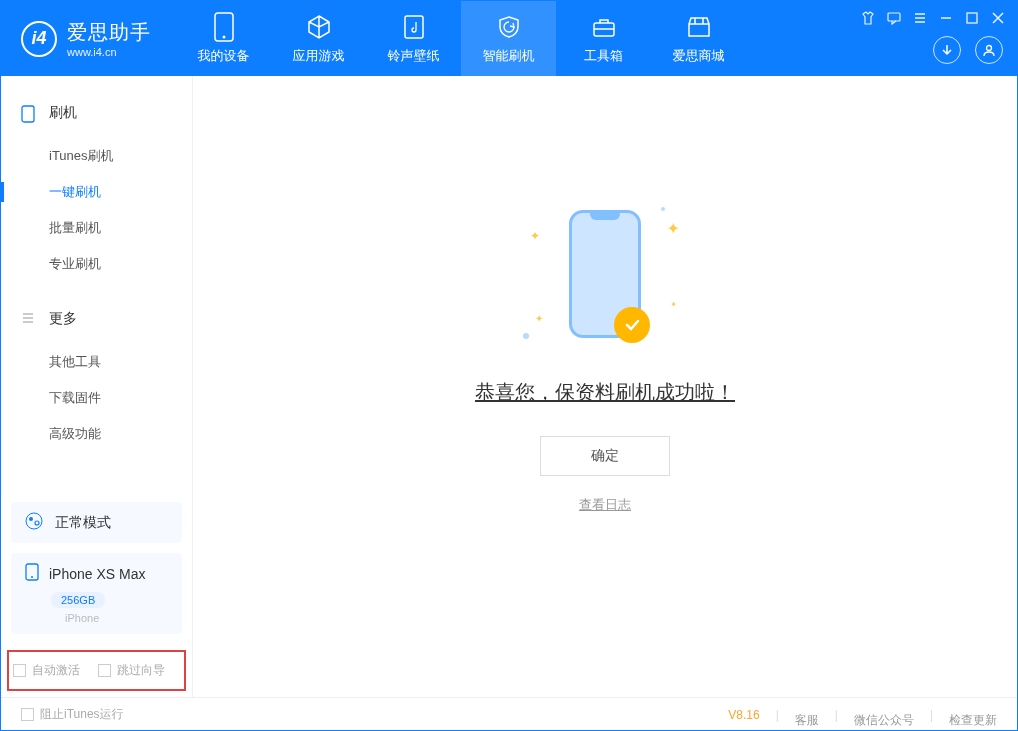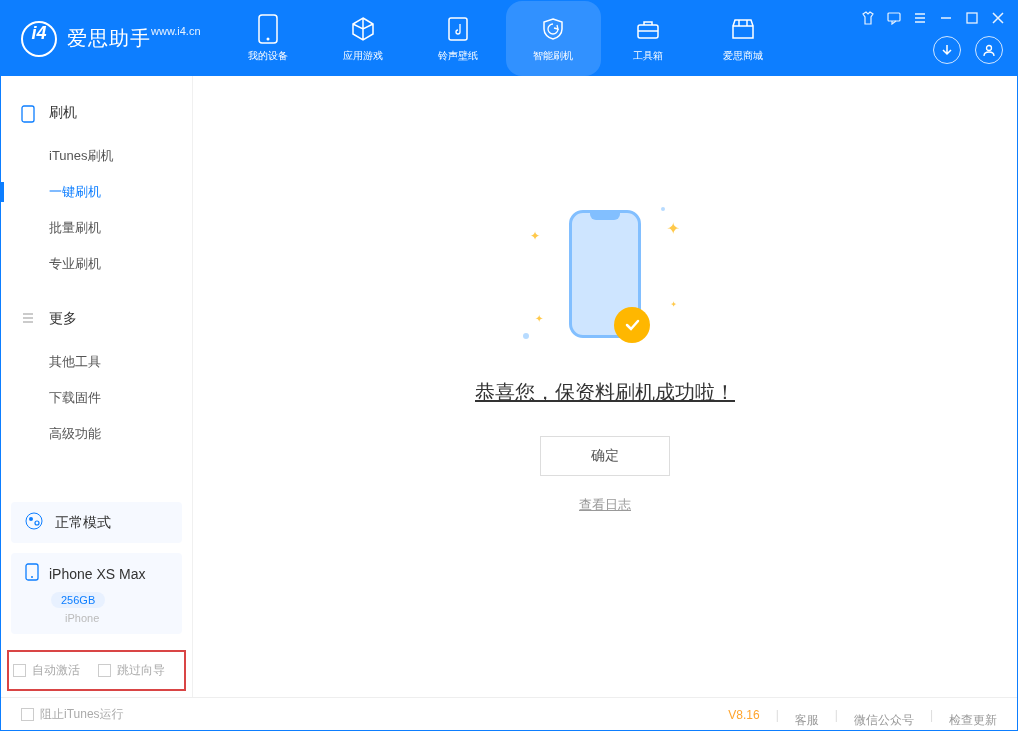--- a/index.html
+++ b/index.html
@@ -1,27 +1,27 @@
 <!DOCTYPE html>
 <html><head>
   <meta charset="utf-8">
   <style>
     * { margin: 0; padding: 0; box-sizing: border-box; font-family: "Microsoft YaHei", sans-serif; }
     body { width: 1018px; height: 731px; background: #fff; border: 1px solid #0d7eff; overflow: hidden; }
     
     .header { height: 75px; background: linear-gradient(to right, #0d7eff, #0d7eff); display: flex; align-items: center; color: #fff; position: relative; }
     .logo-area { display: flex; align-items: center; padding: 0 20px; min-width: 175px; }
-    .logo-icon { width: 36px; height: 36px; border: 2px solid #fff; border-radius: 50%; display: flex; align-items: flex-start; justify-content: center; font-weight: bold; font-style: italic; font-size: 18px; margin-right: 10px; }
-    .logo-text { display: flex; }
+    .logo-icon { width: 36px; height: 36px; border: 2px solid #fff; border-radius: 50%; display: flex; align-items: center; justify-content: center; font-weight: bold; font-style: italic; font-size: 18px; margin-right: 10px; }
+    .logo-text { display: flex; flex-direction: column; }
     .logo-title { font-size: 20px; font-weight: 500; letter-spacing: 1px; }
     .logo-sub { font-size: 11px; opacity: 0.9; }
     
     .nav-tabs { display: flex; height: 100%; }
-    .nav-tab { width: 95px; display: flex; flex-direction: column; align-items: center; justify-content: center; cursor: pointer; font-size: 10px; }
-    .nav-tab.active { background: rgba(255,255,255,0.15); border-radius: 16px; }
+    .nav-tab { width: 95px; display: flex; flex-direction: column; align-items: center; justify-content: center; cursor: pointer; font-size: 13px; }
+    .nav-tab.active { background: rgba(255,255,255,0.15); }
     .nav-tab-icon { width: 28px; height: 28px; margin-bottom: 6px; display: flex; align-items: center; justify-content: center; }
     
     .header-right { position: absolute; right: 12px; top: 10px; display: flex; gap: 12px; align-items: center; }
     .header-right-row2 { position: absolute; right: 14px; bottom: 12px; display: flex; gap: 14px; align-items: center; }
     .win-btn { cursor: pointer; opacity: 0.9; }
     .circle-btn { width: 28px; height: 28px; border: 1.5px solid rgba(255,255,255,0.8); border-radius: 50%; display: flex; align-items: center; justify-content: center; cursor: pointer; }
     
     .body-area { display: flex; height: 621px; }
     .sidebar { width: 192px; border-right: 1px solid #f0f0f0; display: flex; flex-direction: column; }
     .sidebar-content { flex: 1; padding-top: 20px; }

